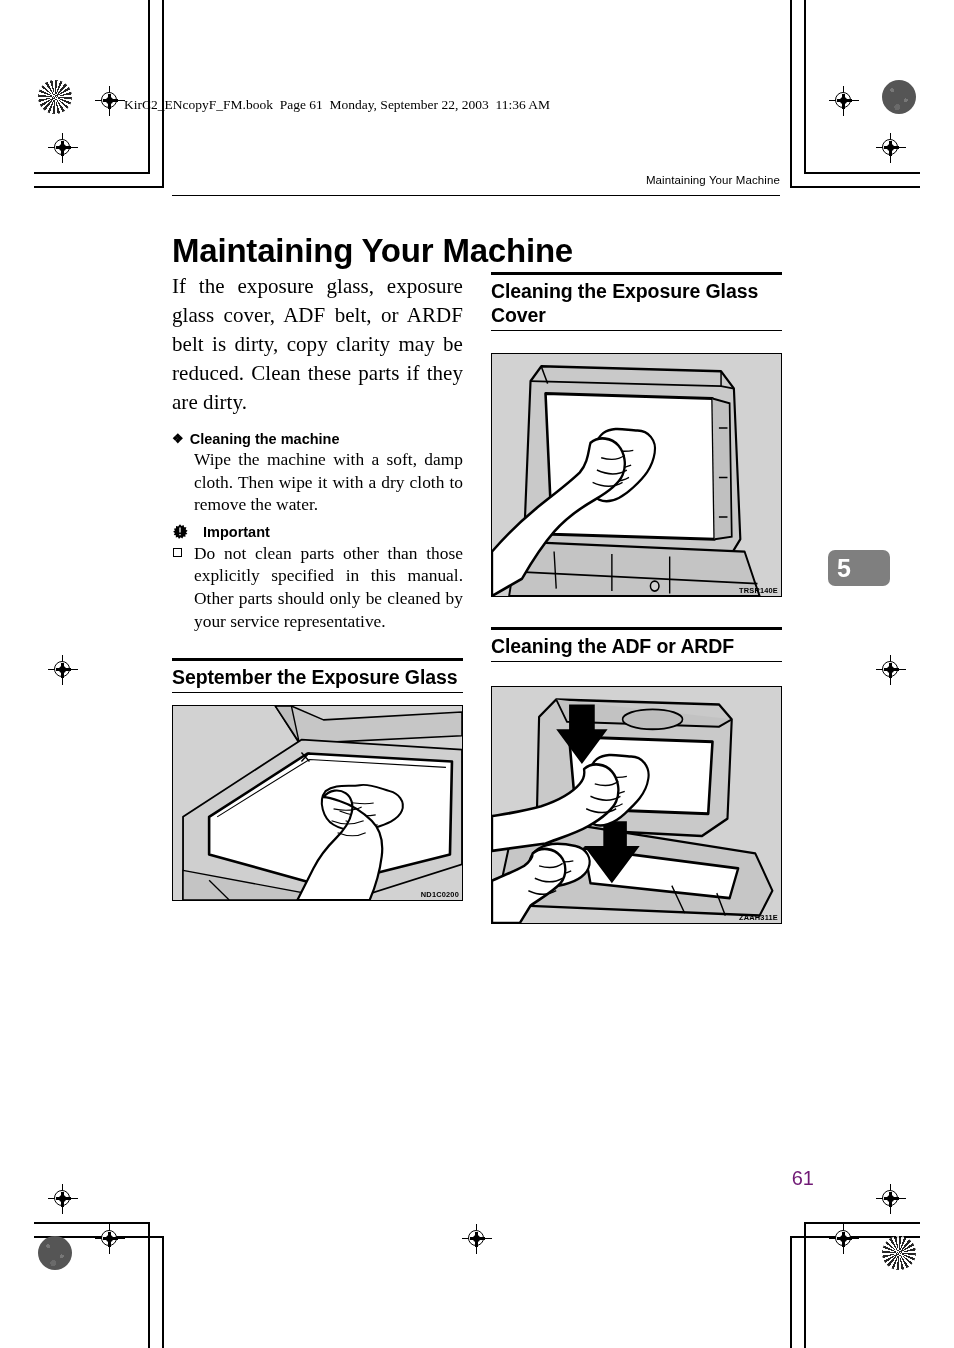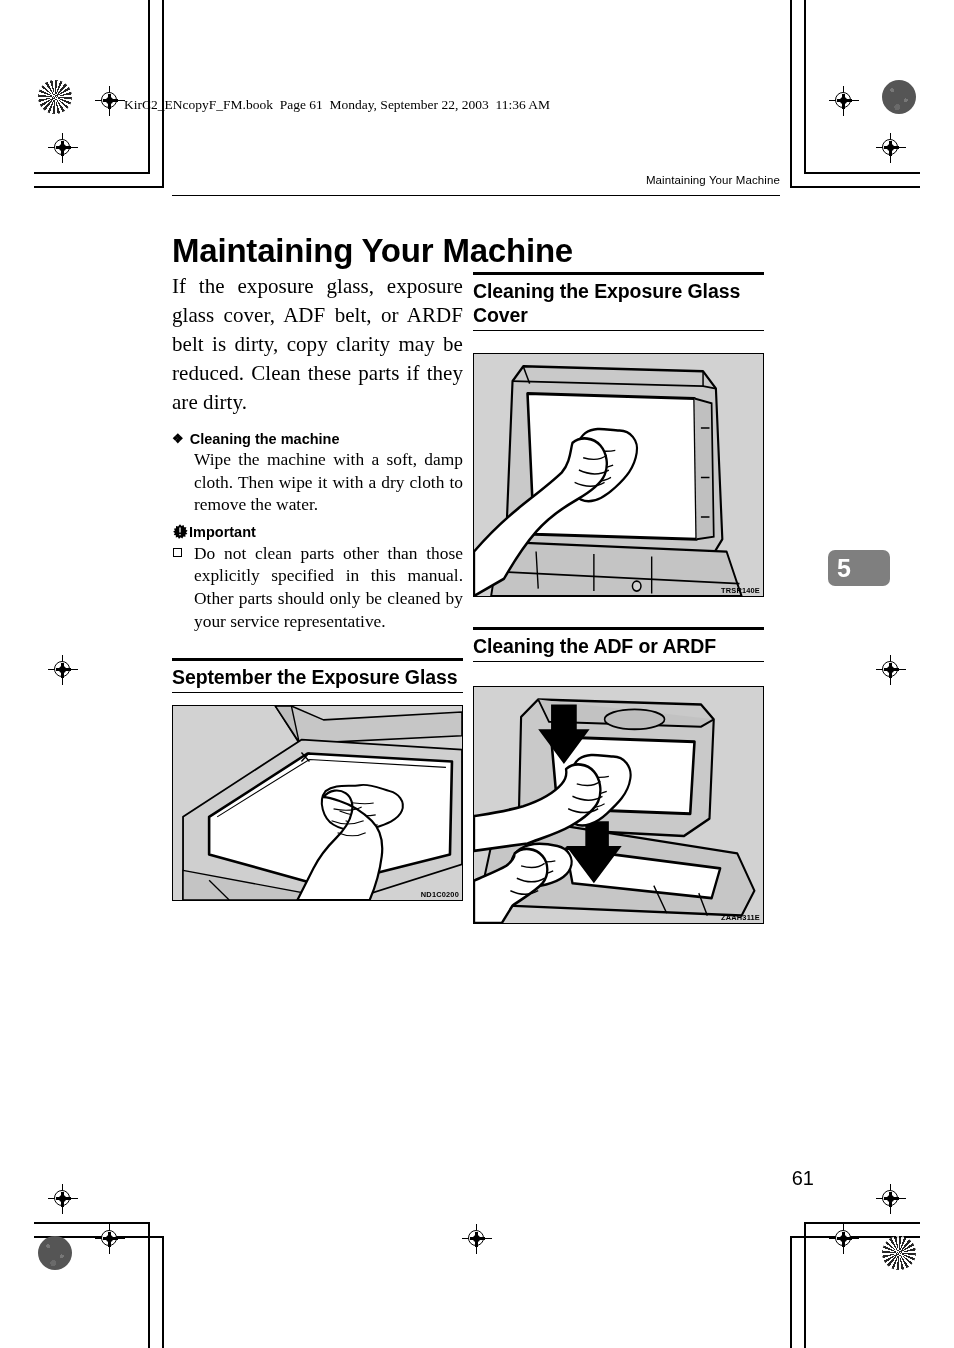--- a/index.html
+++ b/index.html
@@ -108,21 +108,21 @@
     font-size: 33px;
     letter-spacing: -0.2px;
     color: #000;
   }
 
   .col {
     position: absolute;
     width: 291px;
   }
   .col-left  { left: 172px; top: 272px; }
-  .col-right { left: 473px; top: 272px; }
+  .col-right { left: 491px; top: 272px; }
 
   .body-text {
     font-family: "Liberation Serif", serif;
     font-size: 21px;
     line-height: 29px;
     text-align: justify;
     margin: 0 0 14px 0;
     letter-spacing: .05px;
   }
 
@@ -146,21 +146,21 @@
     font-family: "Liberation Serif", serif;
     font-size: 17.4px;
     line-height: 22.6px;
     text-align: justify;
     margin: 0 0 0 22px;
   }
 
   .imp-head {
     display: flex;
     align-items: center;
-    gap: 1px;
+    gap: 15px;
     margin: 8px 0 2px 0;
   }
   .imp-head .label {
     font-family: "Liberation Sans", sans-serif;
     font-weight: bold;
     font-size: 14.5px;
   }
   .gear-icon {
     width: 16px; height: 16px;
     position: relative;
@@ -239,21 +239,21 @@
     align-items: center;
     padding-left: 9px;
     box-sizing: border-box;
   }
 
   .page-number {
     position: absolute;
     right: 140px; top: 1167px;
     font-family: "Liberation Sans", sans-serif;
     font-size: 20px;
-    color: #000000;
+    color: #701a75;
   }
 </style>
 </head>
 <body>
 
 <div class="marks">
 
   <div class="halftone" style="left:38px; top:80px;"></div>
   <div class="lmark" style="left:34px; top:124px; width:148px; height:78px;">
     <i style="left:0; top:48px; width:116px; height:1.6px;"></i>

